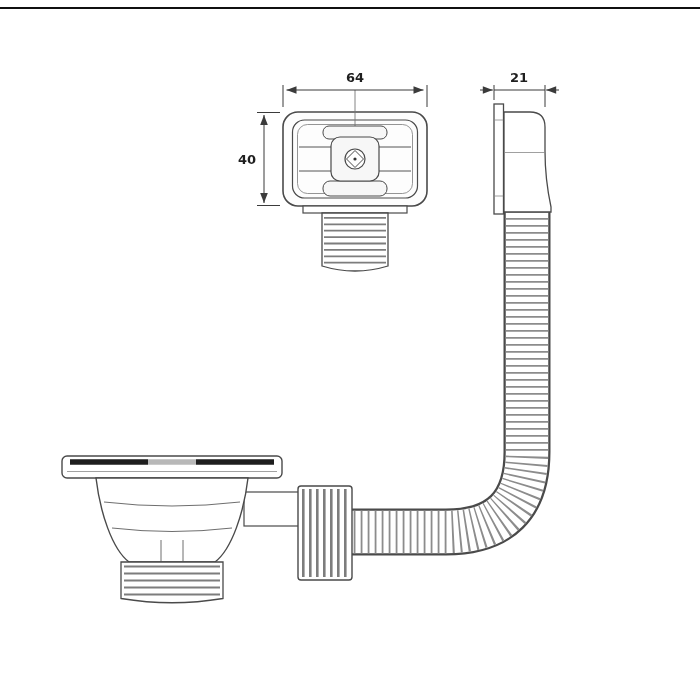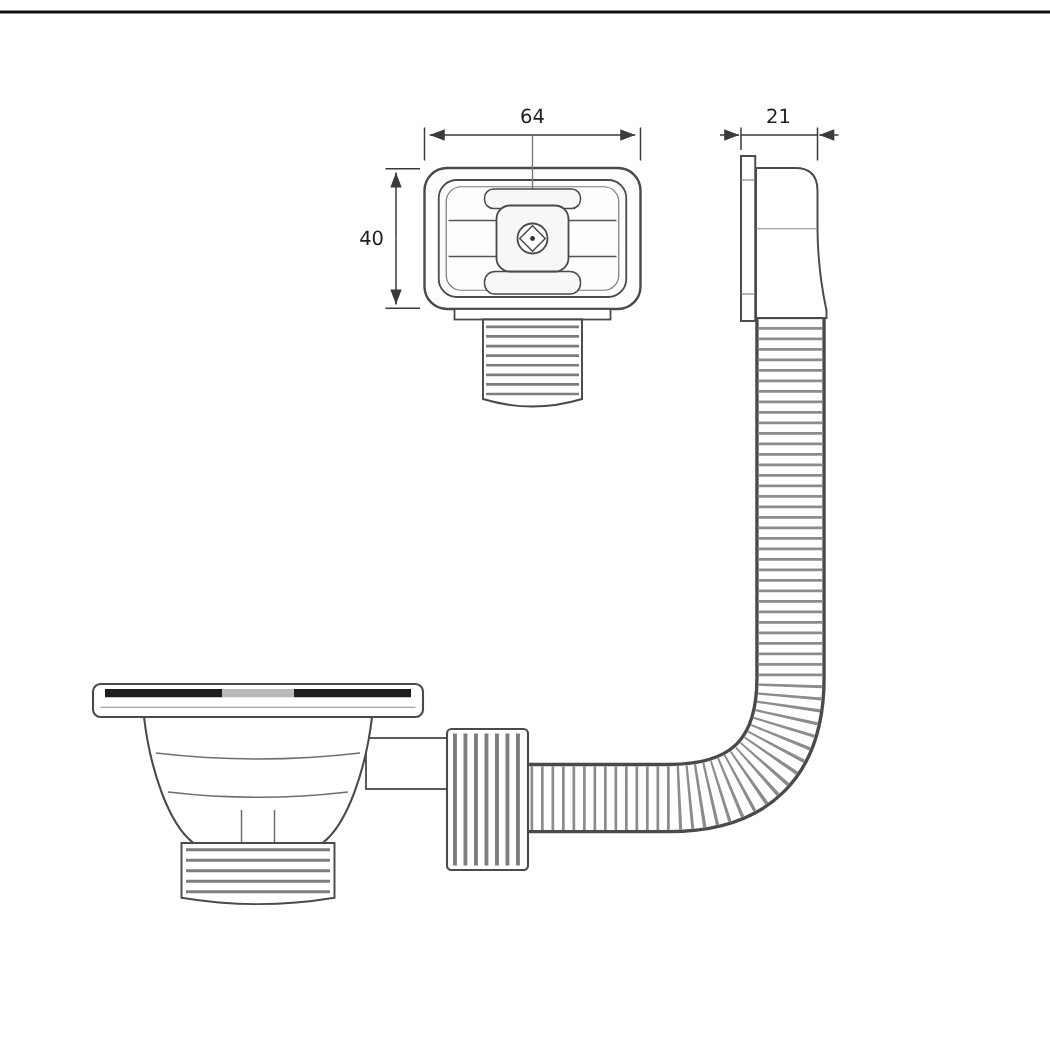--- a/index.html
+++ b/index.html
@@ -3,20 +3,21 @@
 <meta charset="utf-8">
 <style>
   html, body { margin: 0; padding: 0; background: #ffffff; }
   .canvas {
     position: relative;
     width: 700px;
     height: 700px;
     background: #ffffff;
     overflow: hidden;
     font-family: "DejaVu Sans", "Liberation Sans", sans-serif;
+    font-weight: bold;
   }
   .top-line {
     position: absolute;
     left: 0; top: 7px;
     width: 100%; height: 2px;
     background: #101010;
   }
   svg text {
     font-family: "DejaVu Sans", "Liberation Sans", sans-serif;
     font-size: 13px;

